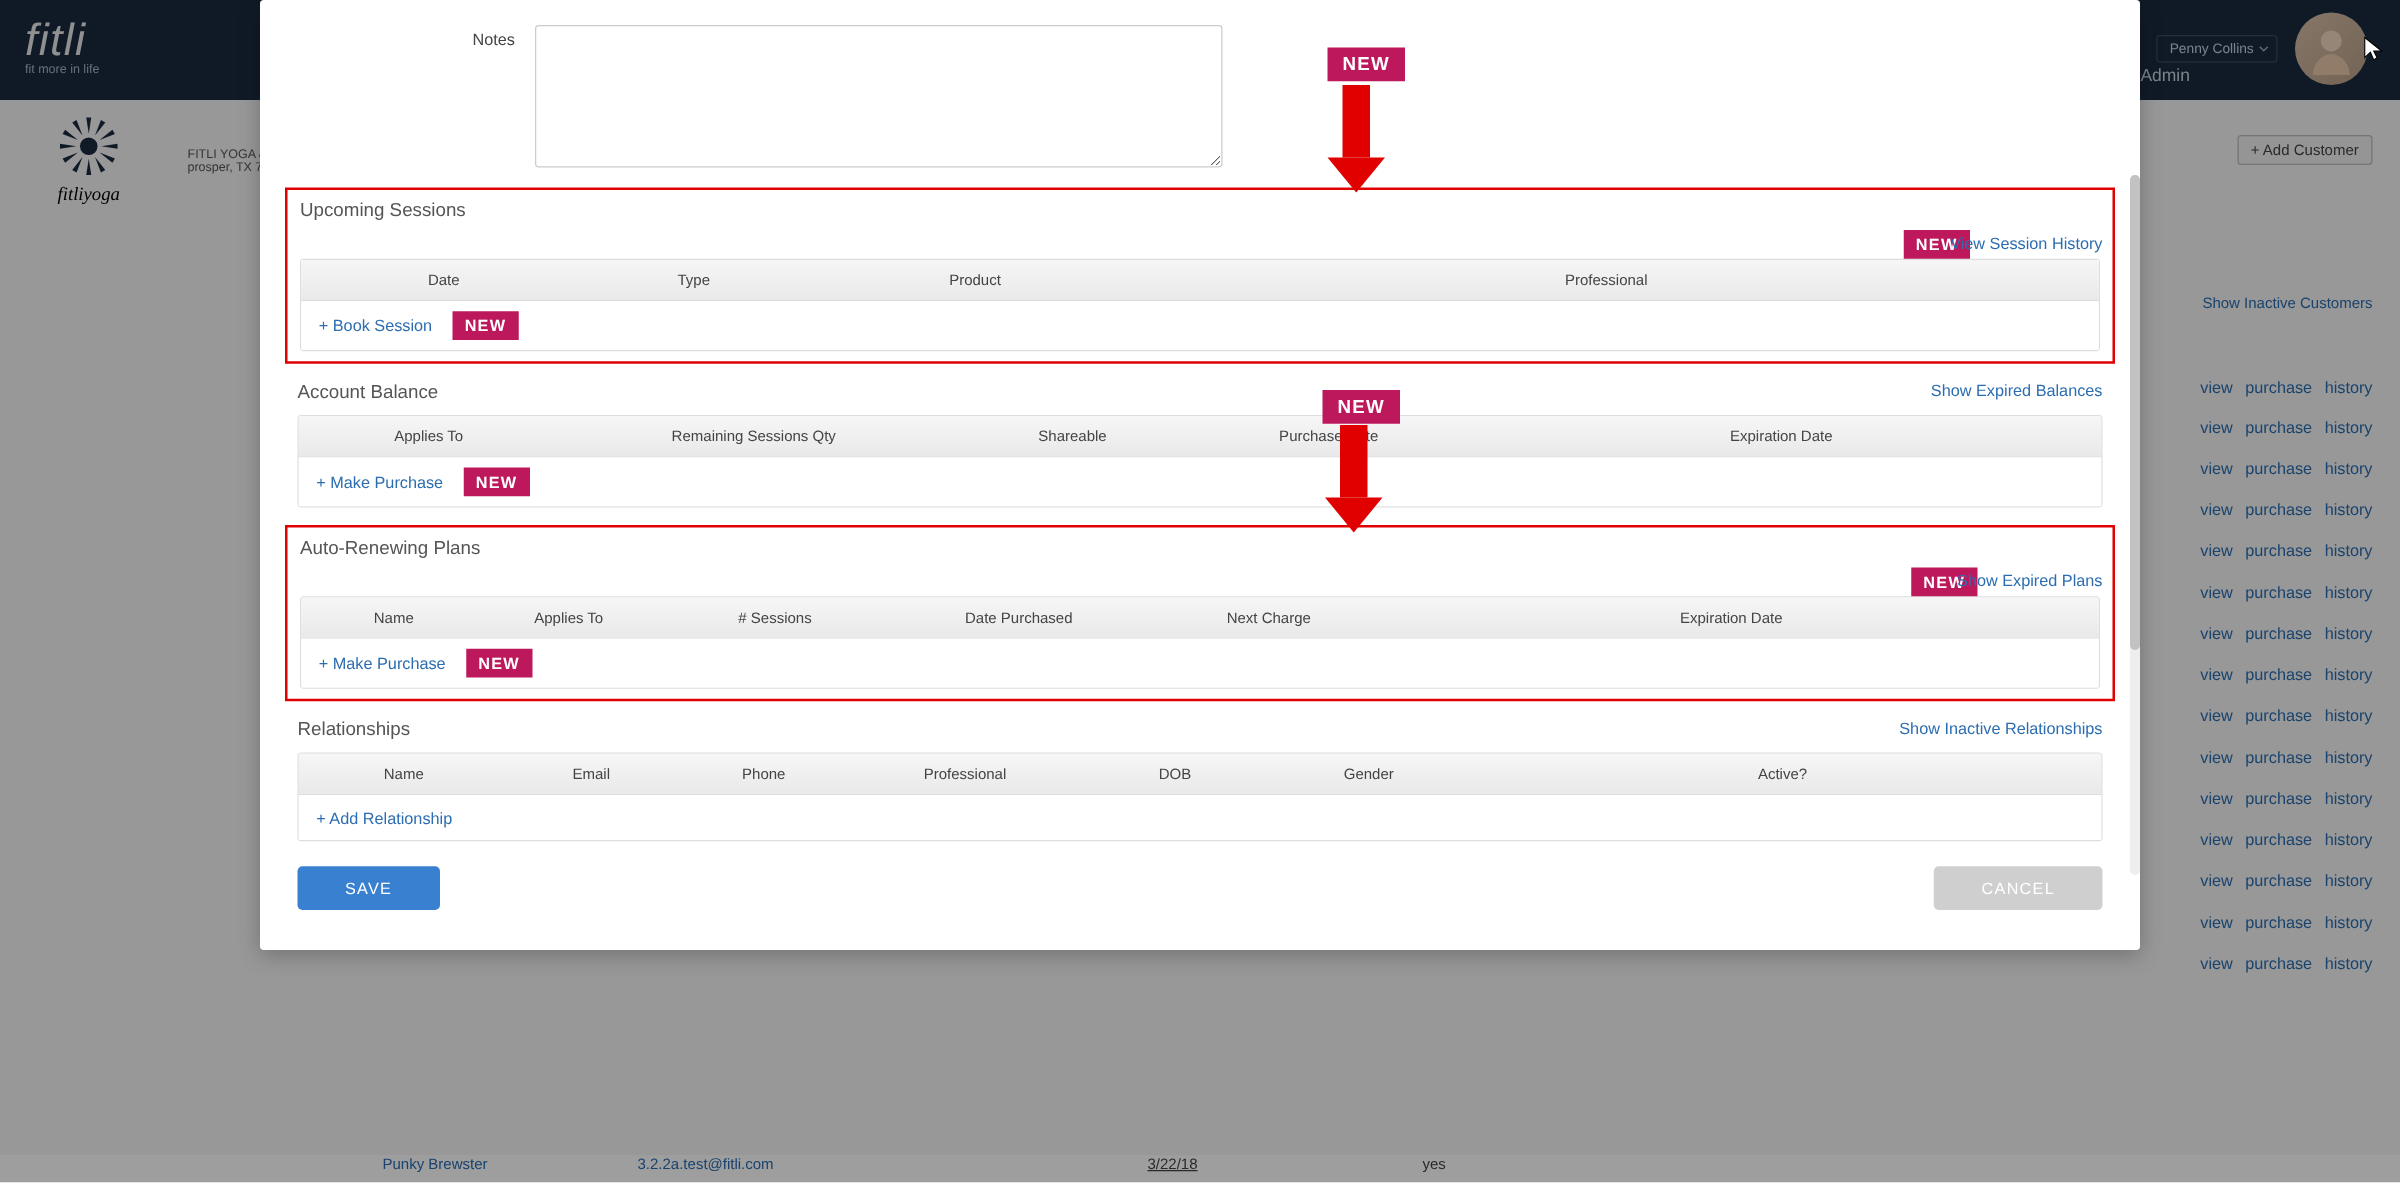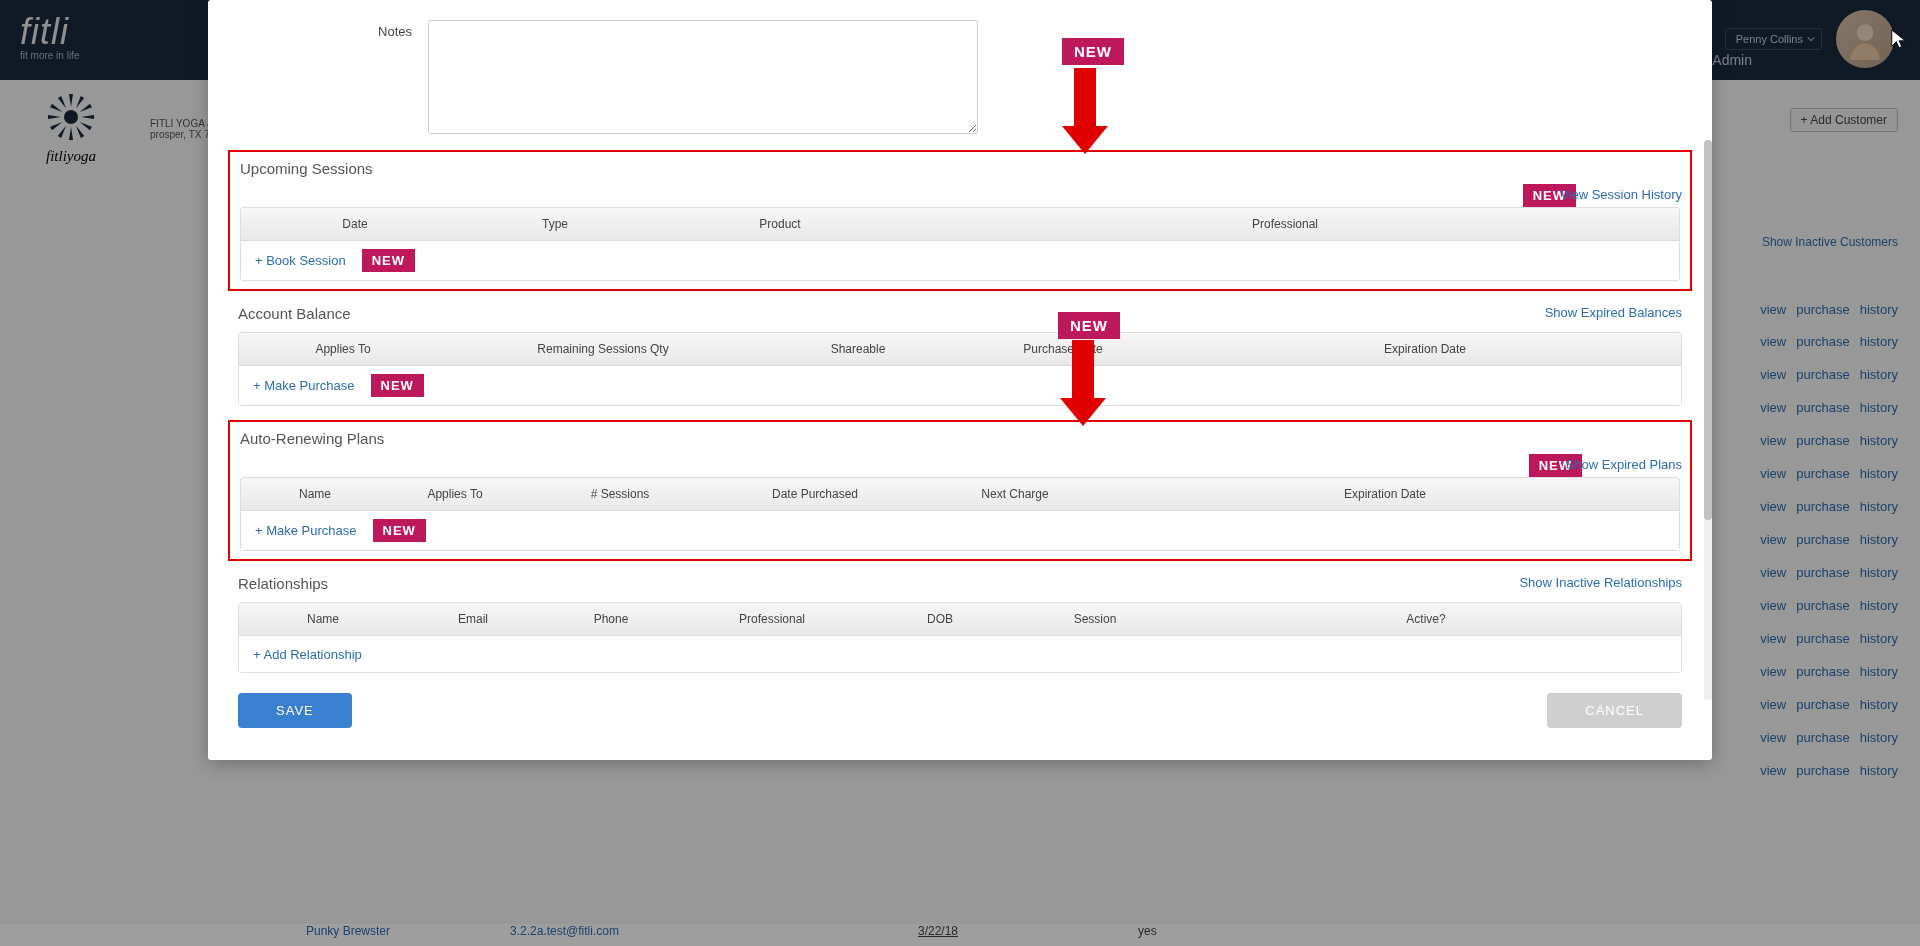--- a/index.html
+++ b/index.html
@@ -288,21 +288,21 @@
   <div class="section">
     <div class="section-title">Relationships</div>
     <a class="top-link" style="top:0">Show Inactive Relationships</a>
     <div class="tbl">
       <div class="thead">
         <div style="width:140px">Name</div>
         <div style="width:160px">Email</div>
         <div style="width:116px">Phone</div>
         <div style="width:206px">Professional</div>
         <div style="width:130px">DOB</div>
-        <div style="width:180px">Session</div>
+        <div style="width:180px">Gender</div>
         <div style="flex:1">Active?</div>
       </div>
       <div class="tbody">
         <a href="#">+ Add Relationship</a>
       </div>
     </div>
   </div>
 
   <div class="btn-row">
     <button class="btn save">SAVE</button>

